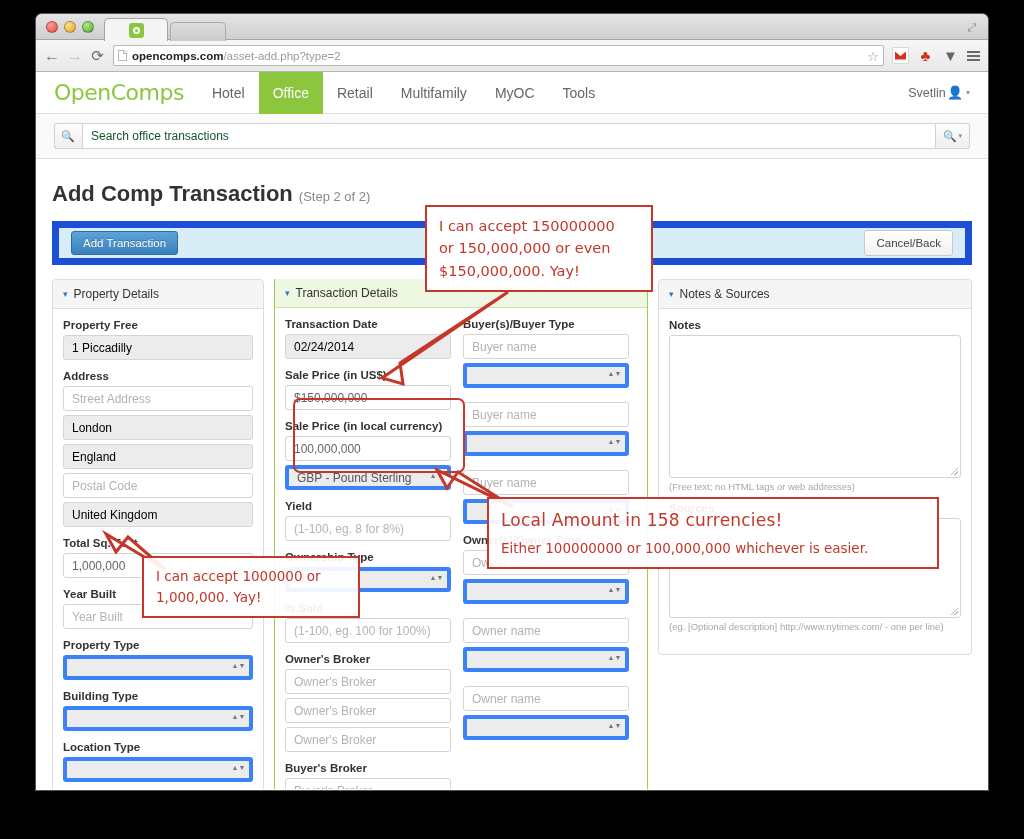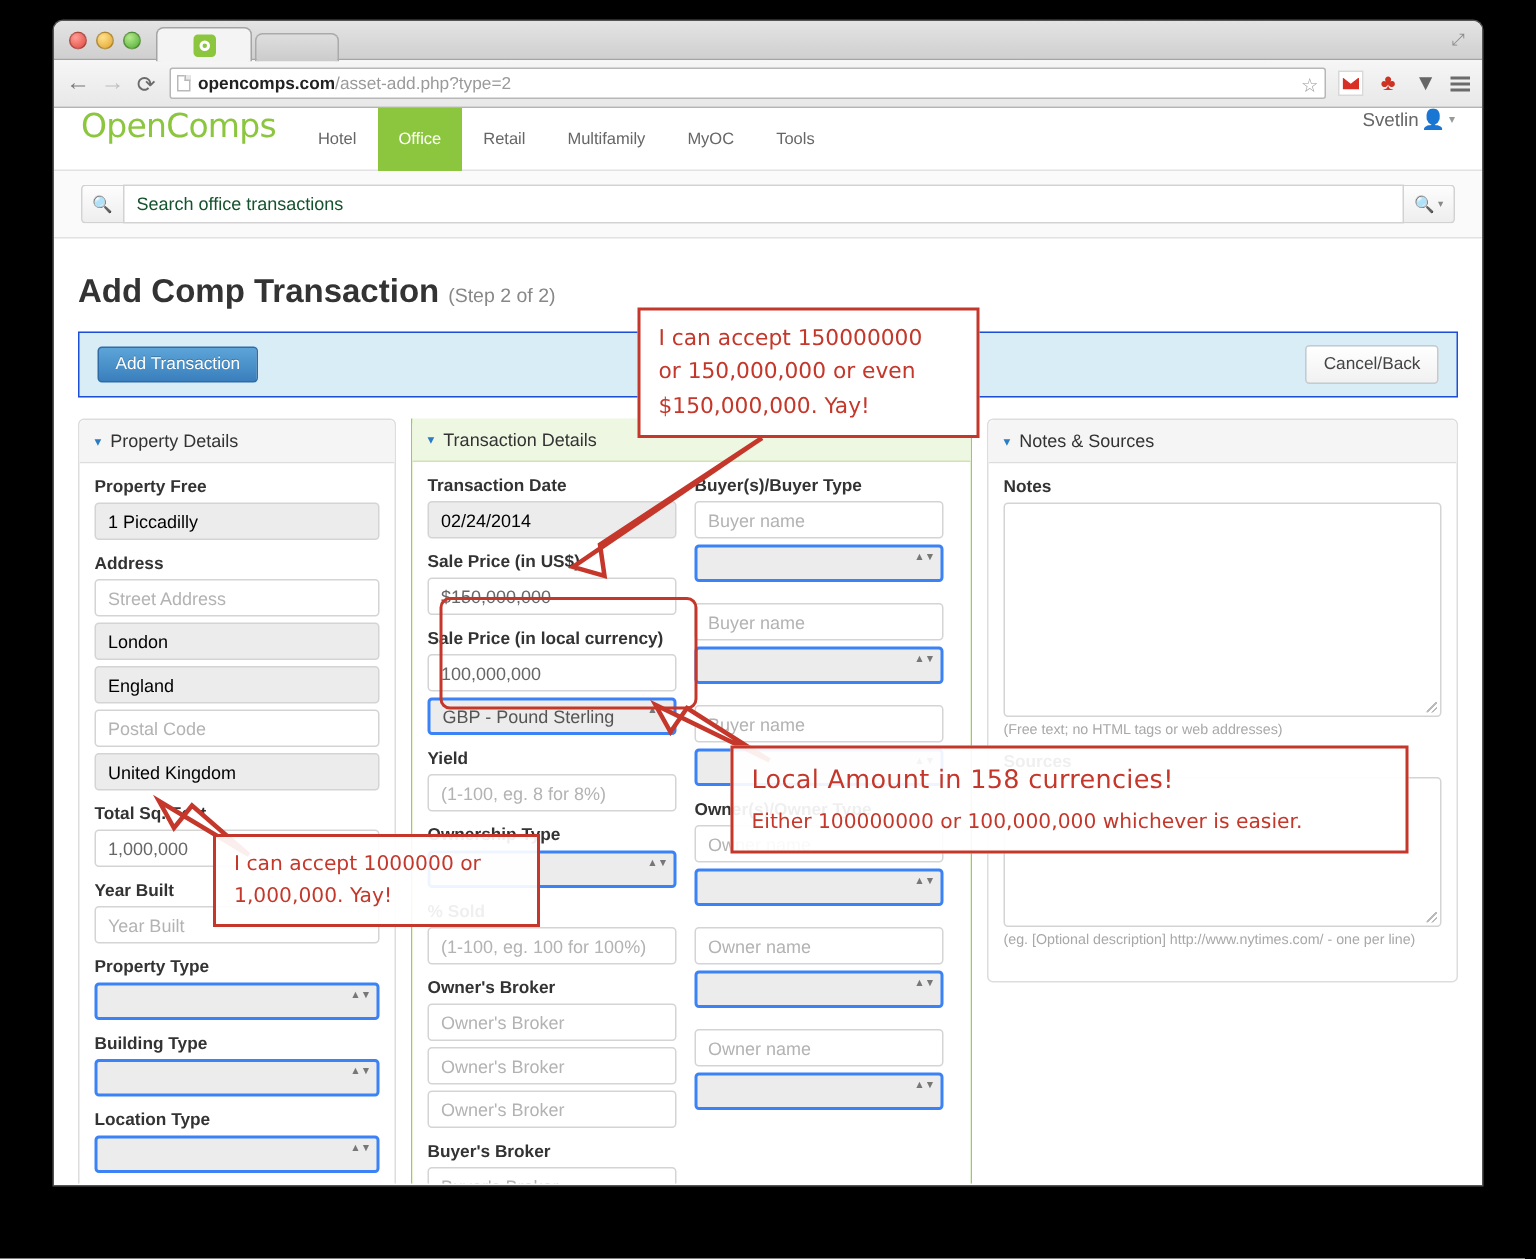--- a/index.html
+++ b/index.html
@@ -93,28 +93,28 @@
   .ext-chair{color:#cc3322;font-size:15px;line-height:15px;}
   .ext-pocket{color:#666;font-size:15px;line-height:15px;}
   .hamburger{display:flex;flex-direction:column;gap:2px;width:13px;}
   .hamburger i{display:block;height:2px;background:#6b6b6b;}
 
   
   .page { height:717px; background:#fff; overflow:hidden; position:relative; }
 
   
   .brandbar{
-    height:42px; border-bottom:1px solid #e2e2e2; display:flex; align-items:flex-start;
+    height:42px; border-bottom:1px solid #e2e2e2; display:flex; align-items:center;
     padding:0 18px; background:#fff;
   }
   .logo{ font-size:22px; color:#8cc63f; letter-spacing:-.5px; font-family:"DejaVu Sans", sans-serif; }
   .mainnav{ display:flex; align-items:stretch; height:42px; margin-left:14px; }
   .mainnav a{
     display:flex;align-items:center;padding:0 14px;
-    color:#666; font-size:11px; text-decoration:none;
+    color:#666; font-size:14px; text-decoration:none;
   }
   .mainnav a.active{ background:#8cc63f; color:#fff; }
   .userarea{ margin-left:auto; display:flex;align-items:center;gap:2px;color:#666;font-size:12.5px; }
   .userarea .avatar{ font-size:13px; color:#555; }
   .userarea .caret{ font-size:8px; color:#999; }
 
   
   .searchwrap{
     background:#fafafa; border-bottom:1px solid #e2e2e2; padding:9px 18px;
     display:flex; align-items:center;
@@ -137,21 +137,21 @@
   }
   .search-adv .caret{font-size:7px;color:#888;}
 
   
   .pagetitle{ padding:22px 18px 14px 16px; }
   .pagetitle h1{ margin:0; font-size:22px; color:#333; font-weight:bold; display:inline; }
   .pagetitle .step{ font-size:13px; color:#888; margin-left:6px; }
 
   
   .actionbar{
-    margin:0 16px; background:#d9edf7; border:1px solid #1d4ed8;
+    margin:0 16px; background:#d9edf7; border:7px solid #1d4ed8;
     height:44px; display:flex;align-items:center; padding:0 12px;
   }
   .btn-primary{
     background:linear-gradient(#5ca4d8,#3a7fbd); border:1px solid #2f6ca6;
     color:#fff; font-size:11.5px; padding:5px 11px; border-radius:3px;
     text-shadow:0 -1px 0 rgba(0,0,0,.25);
   }
   .btn-default{
     margin-left:auto; background:linear-gradient(#ffffff,#f1f1f1);
     border:1px solid #c9c9c9; color:#444; font-size:11.5px; padding:6px 11px; border-radius:3px;
@@ -178,21 +178,21 @@
   .flabel{ font-size:11.5px; font-weight:bold; color:#333; margin:10px 0 4px; }
   .flabel:first-child{ margin-top:0; }
   .fld{
     height:25px; border:1px solid #d4d4d4; border-radius:3px;
     font-size:12px; padding:0 8px; display:flex; align-items:center;
     margin-bottom:4px; background:#fff; color:#666;
   }
   .fld.filled{ background:#ececec; color:#000000; }
   .fld.ph{ color:#b3b3b3; }
   .sel{
-    height:25px; border:2px solid #3b82f6; border-radius:3px;
+    height:25px; border:4px solid #3b82f6; border-radius:3px;
     background:linear-gradient(#fdfdfd,#e6e6e6);
     margin-bottom:4px; position:relative; font-size:12px; color:#555;
     display:flex;align-items:center; padding:0 8px;
   }
   .sel .spin{
     position:absolute; right:7px; top:4px; width:7px;
     display:flex;flex-direction:column;align-items:center;line-height:6px;
     font-size:7px;color:#777;
   }
   .sel.filled{ background:#ececec; }

